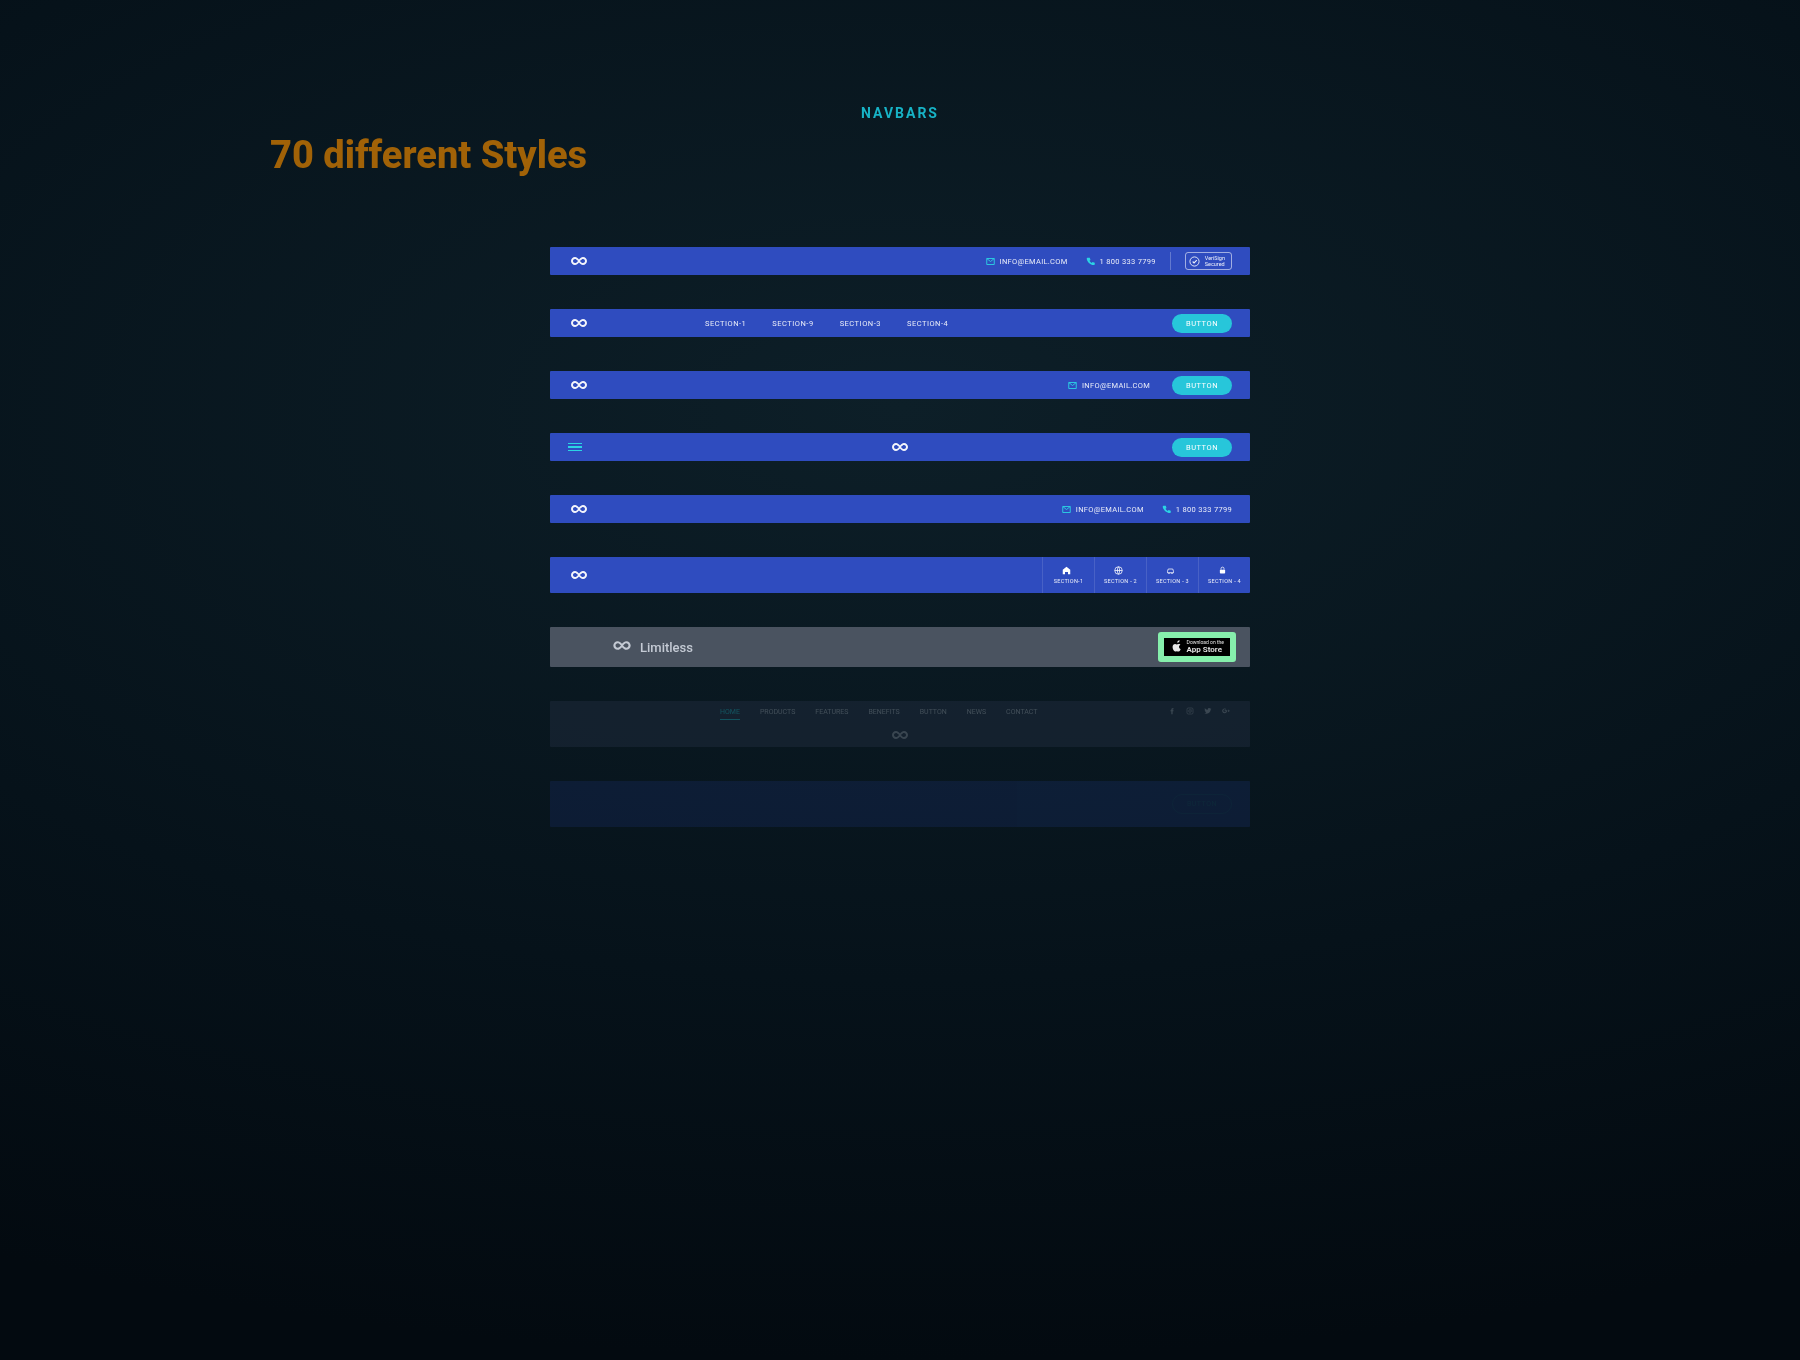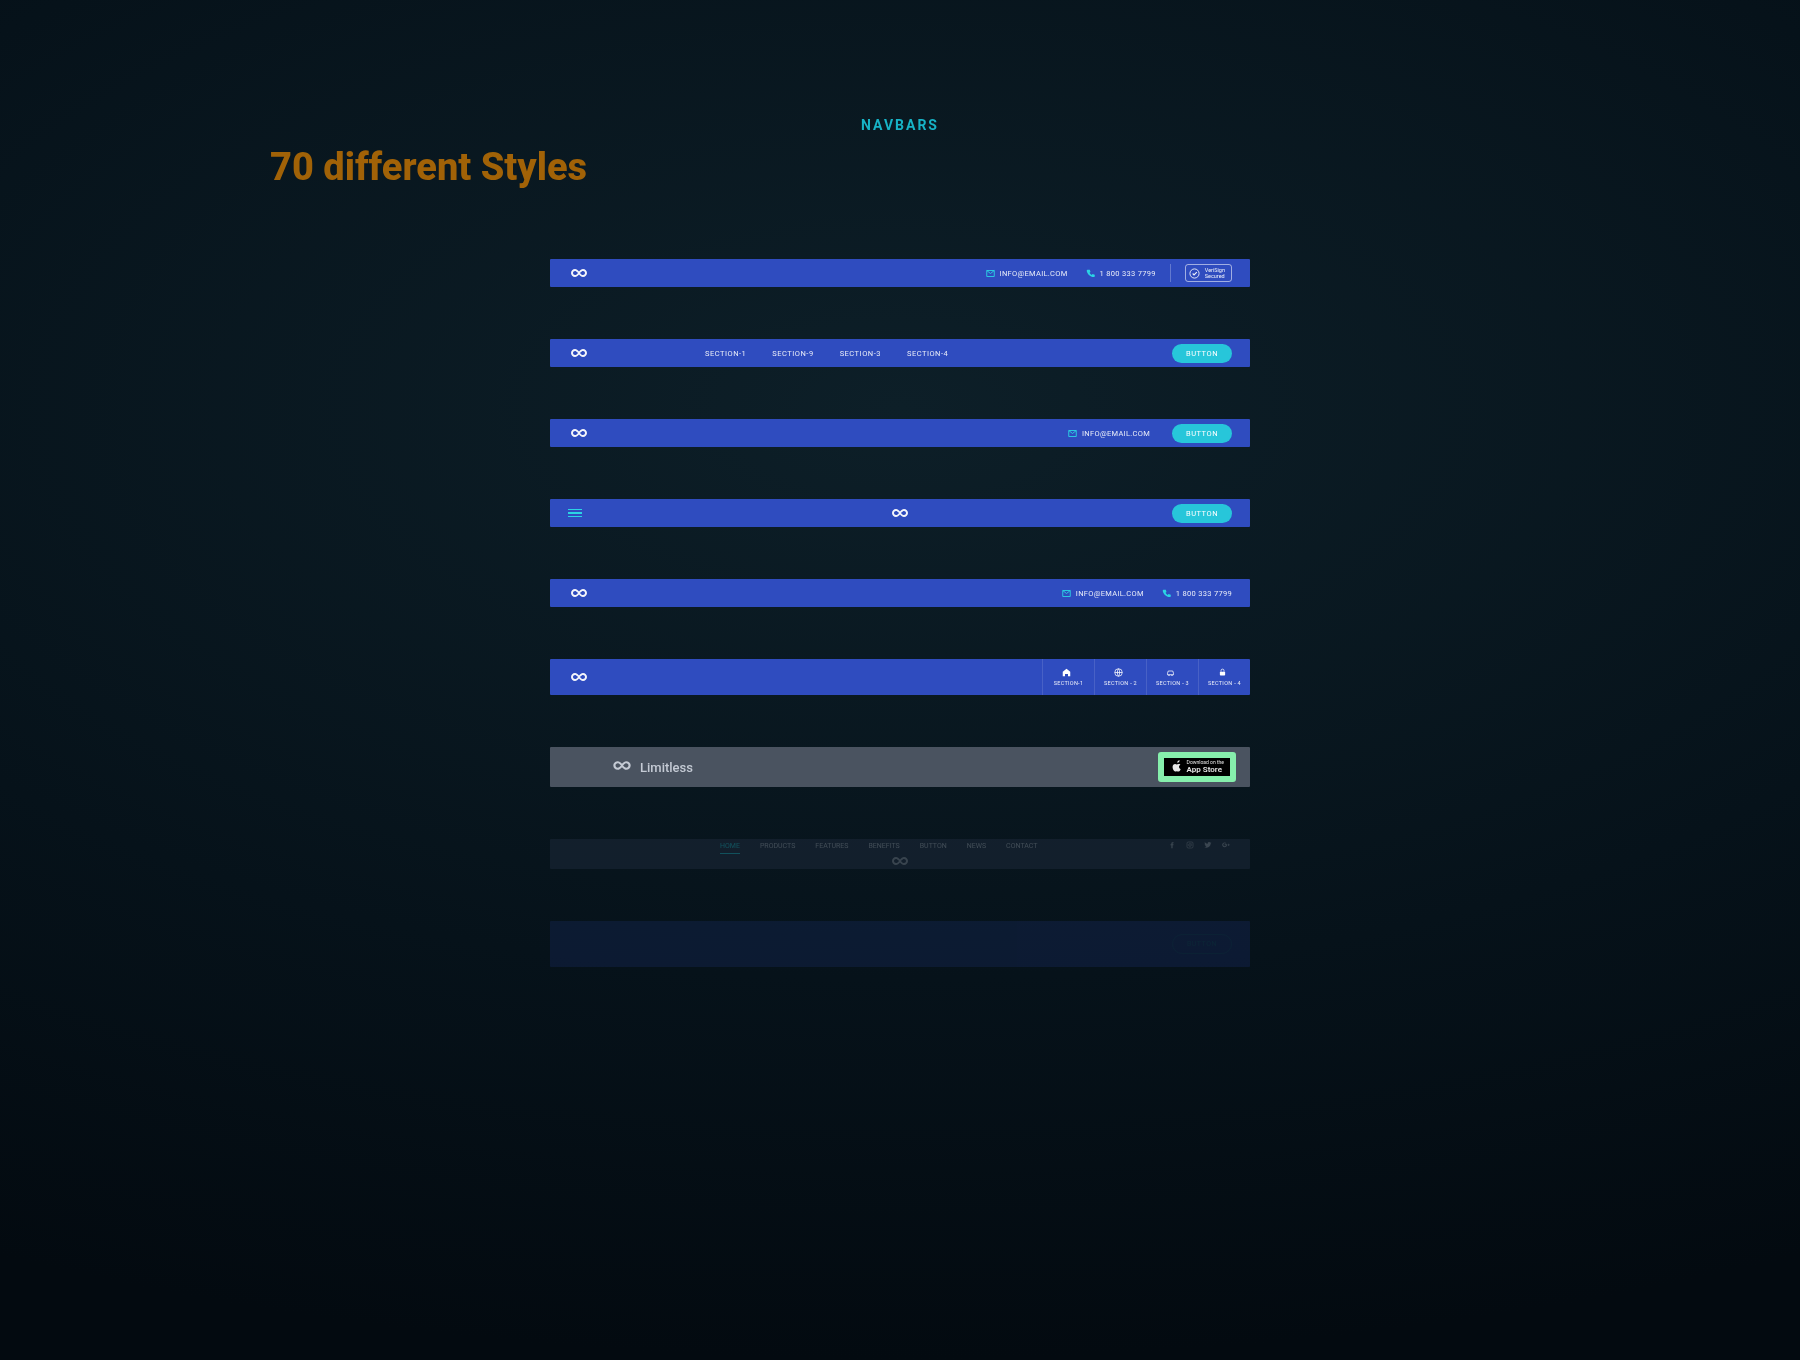--- a/index.html
+++ b/index.html
@@ -5,21 +5,21 @@
   * { box-sizing: border-box; margin: 0; padding: 0; }
   html, body { width: 100%; height: 100%; }
   body {
     font-family: -apple-system, "Segoe UI", Roboto, "Helvetica Neue", Arial, sans-serif;
     background: radial-gradient(ellipse 110% 70% at 50% 30%, #0d1f28 0%, #06121a 60%, #030a10 100%);
     min-height: 1360px;
     color: #fff;
   }
   .page {
     width: 1260px;
-    margin: 12px auto;
+    margin: 0 auto;
     padding-top: 105px;
   }
   .eyebrow {
     text-align: center;
     color: #17b3c6;
     font-size: 14px;
     font-weight: 700;
     letter-spacing: 2px;
   }
   .headline {
@@ -28,21 +28,21 @@
     font-weight: 800;
     letter-spacing: 0px;
     margin-top: 12px;
     color: #a16207;
   }
   .stack {
     margin-top: 70px;
     display: flex;
     flex-direction: column;
     align-items: center;
-    gap: 52px;
+    gap: 34px;
   }
   .navbar {
     width: 700px;
     height: 28px;
     background: #2f4cbf;
     display: flex;
     align-items: center;
     padding: 0 18px;
     font-size: 8px;
     color: #fff;
@@ -114,21 +114,21 @@
     display:flex; align-items:center; gap:5px;
     background:#000; border:6px solid #86efac; border-radius:3px;
     padding:2px 6px; color:#e7e7e7;
     margin-right:-4px;
   }
   .appstore .tiny { font-size:5px; display:block; line-height:1; }
   .appstore .big { font-size:8px; font-weight:600; display:block; line-height:1; margin-top:1px;}
   .appstore svg { width:12px; height:12px; fill:#fff; }
 
   
-  .nb8 { background:#2d3544; flex-direction:column; align-items:stretch; padding:0; height:30px;}
+  .nb8 { background:#2d3544; flex-direction:column; align-items:stretch; padding:0; height:46px;}
   .nb8 .row1 { display:flex; align-items:center; padding:0 20px; height:22px; }
   .nb8 .row2 { display:flex; align-items:center; justify-content:center; height:24px; }
   .tabs { display:flex; gap:20px; font-size:7px; color:#aab1bf; margin-left:150px;}
   .tabs .active { color:#24c1d3; border-bottom:1px solid #24c1d3; padding-bottom:3px; margin-bottom:-3px;}
   .socials { display:flex; gap:10px; color:#9aa2b1; }
   .socials svg { width:8px; height:8px; fill:currentColor;}
 
   
   .nb9 { justify-content:flex-end; }
   .nb9 .ghost-btn {

